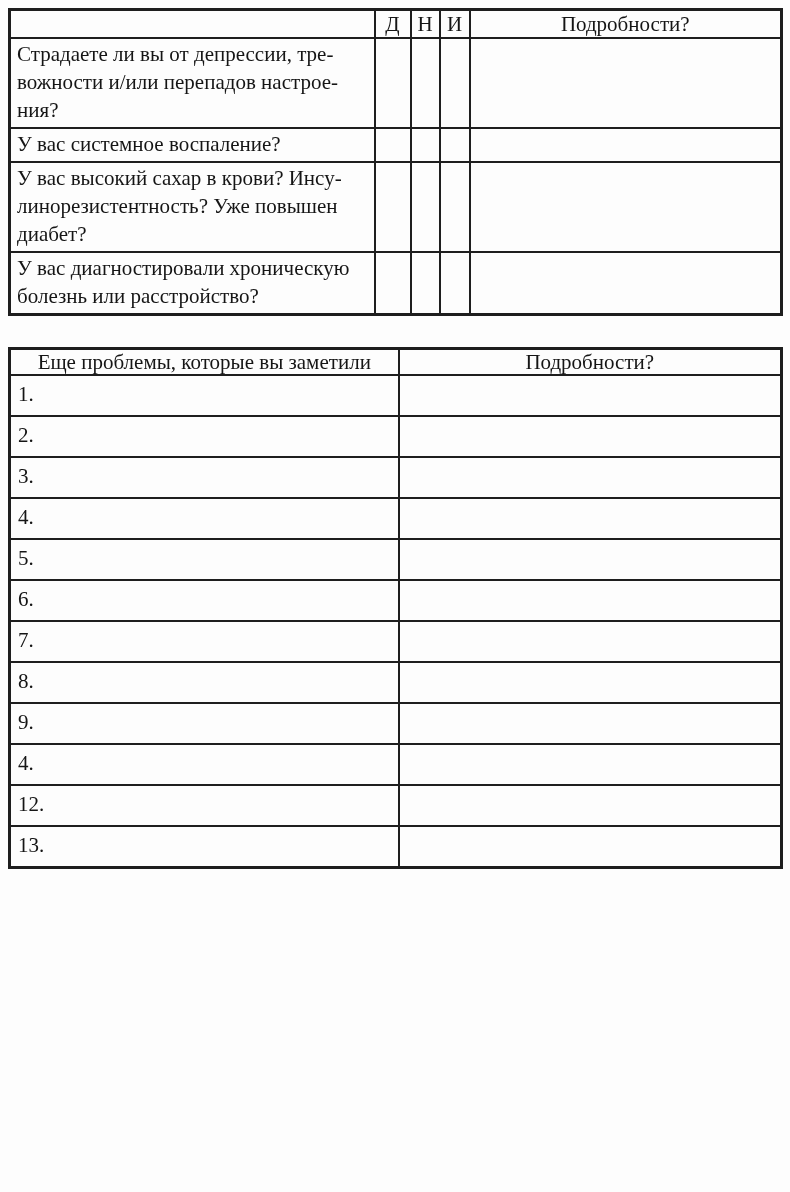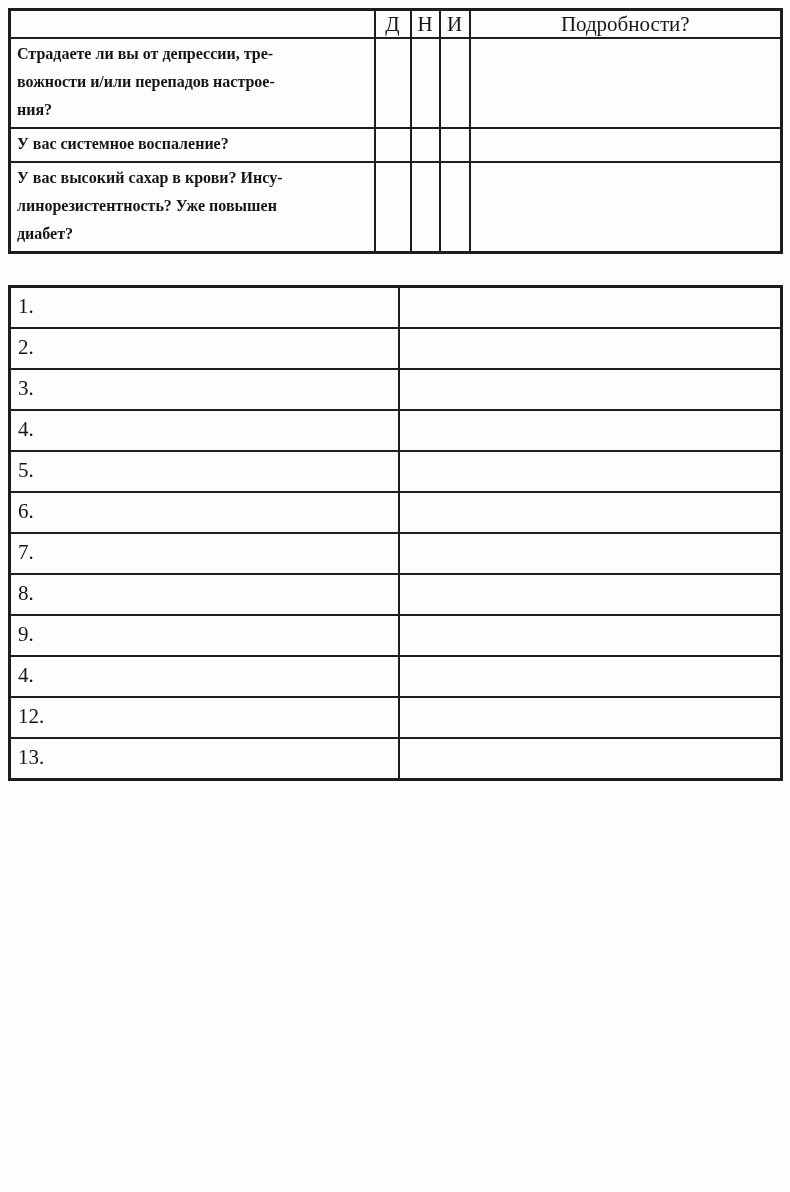--- a/index.html
+++ b/index.html
@@ -32,27 +32,26 @@
   th {
     font-weight: normal;
     font-size: 21px;
     text-align: center;
     vertical-align: middle;
     height: 24px;
     line-height: 24px;
     padding: 1px 2px;
   }
   td.q {
-    font-size: 16px;
+    font-size: 21px;
     line-height: 28px;
     vertical-align: top;
     padding: 1px 6px 3px 6px;
     white-space: pre-line;
     text-align: left;
-    font-weight: bold;
   }
   td.c {  }
   td.d {  }
 
   table.t2 th { height: 22px; line-height: 22px; }
   td.num {
     font-size: 21px;
     vertical-align: middle;
     padding: 0 0 2px 7px;
     height: 37px;
@@ -99,29 +98,41 @@
     </tr>
     <tr>
       <td class="q">У вас высокий сахар в крови? Инсу-
 линорезистентность? Уже повышен
 диабет?</td>
       <td class="c"></td>
       <td class="c"></td>
       <td class="c"></td>
       <td class="d"></td>
     </tr>
+    <tr>
+      <td class="q">У вас диагностировали хроническую
+болезнь или расстройство?</td>
+      <td class="c"></td>
+      <td class="c"></td>
+      <td class="c"></td>
+      <td class="d"></td>
+    </tr>
   </tbody>
     </table>
 
   <table class="t2">
     <colgroup>
       <col style="width:389px">
       <col>
     </colgroup>
     <tbody>
+        <tr>
+      <th>Еще проблемы, которые вы заметили</th>
+      <th>Подробности?</th>
+    </tr>
     <tr>
       <td class="num">1.</td>
       <td class="d2"></td>
     </tr>
     <tr>
       <td class="num">2.</td>
       <td class="d2"></td>
     </tr>
     <tr>
       <td class="num">3.</td>

